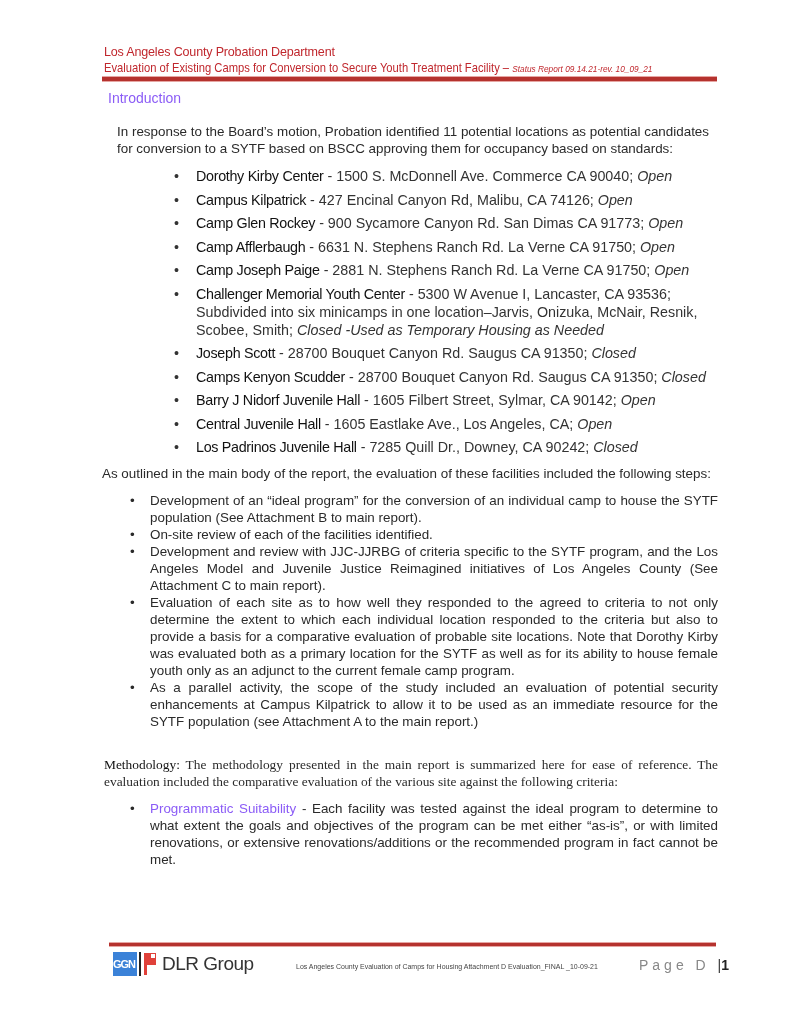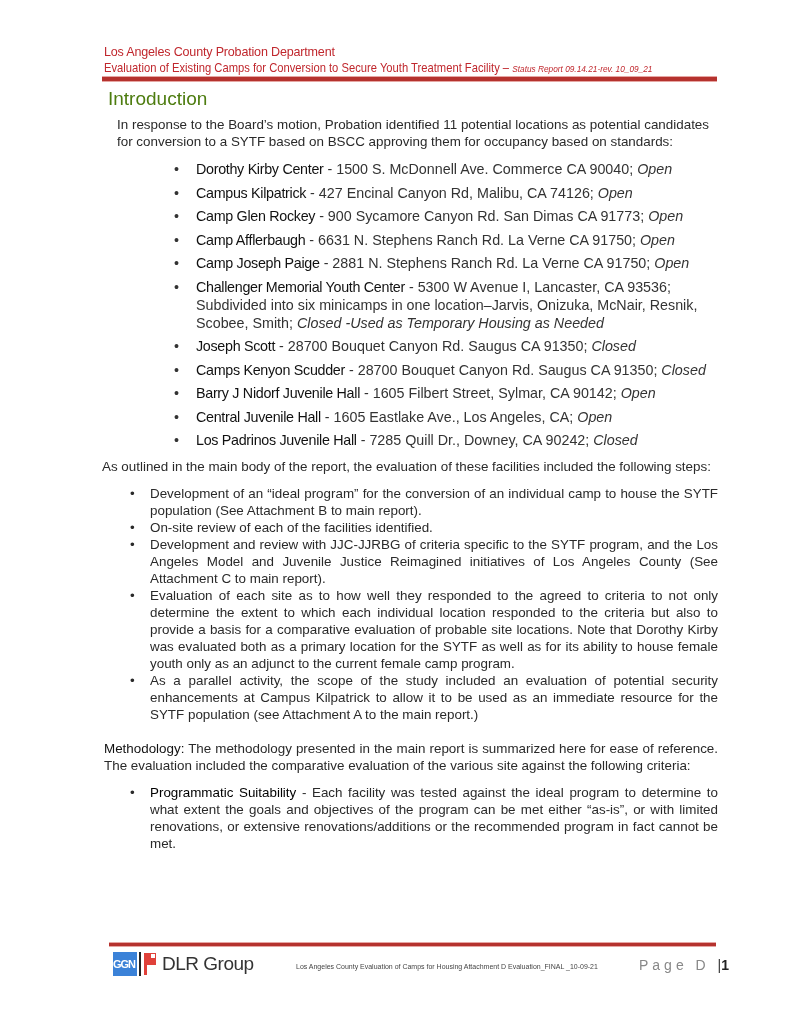--- a/index.html
+++ b/index.html
@@ -7,41 +7,41 @@
          font-family: "Liberation Sans", sans-serif; color: #222; }
   .page { position: absolute; left: 16px; top: 0; width: 790px; height: 976px; }
 
   .hdr { position: absolute; left: 88px; top: 43px; width: 618px; }
   .hdr-line1 { font-size: 13.5px; color: #c0272d; letter-spacing: -0.2px; line-height: 17px; transform: scaleX(0.93); transform-origin: left; white-space: nowrap; }
   .hdr-line2 { font-size: 12.2px; color: #c0272d; line-height: 16px; white-space: nowrap; transform: scaleX(0.92); transform-origin: left; }
   .hdr-line2 .status { font-size: 9px; font-style: italic; }
   .hdr-rule { position: absolute; left: 86px; top: 76px; width: 615px; height: 4px; background: #b5322e; border-top: 1px solid #e6a6a3; border-bottom: 1px solid #e6a6a3; }
 
   .body { position: absolute; left: 92px; top: 90px; width: 610px; font-size: 13.4px; line-height: 17px; color: #2a2a2a; }
-  .h-intro { font-size: 19px; color: #4d7c0f; margin: 0 0 9px 0; }
+  .h-intro { font-size: 14px; color: #8b5cf6; margin: 0 0 16px 0; }
   p { margin: 9px; text-align: justify; }
   .intro-p { margin-bottom: 10px; }
 
   ul.fac { list-style: none; margin: 0; padding: 0 0 0 66px; font-size: 14.3px; line-height: 18px; color: #333; }
   ul.fac li { position: relative; padding-left: 22px; margin-bottom: 5.5px; }
   ul.fac li .bullet { position: absolute; left: 0; top: 0; }
   .fname { color: #111; letter-spacing: -0.3px; }
   .st { font-style: italic; }
 
   .outlined { margin: 9px 4px 0 -6px; width: 616px; }
   ul.steps { list-style: none; margin: 10px 0 0 0; padding: 0 0 0 22px; }
   ul.steps li { position: relative; padding-left: 20px; text-align: justify; }
   ul.steps li .bullet { position: absolute; left: 0; top: 0; }
 
-  .meth { margin: 17px 0 0 -4px; width: 614px; }
+  .meth { margin: 26px 0 0 -4px; width: 614px; font-family: Liberation Serif, serif; }
   .meth-label { color: #111; }
   ul.crit { list-style: none; margin: 10px 0 0 0; padding: 0 0 0 22px; }
   ul.crit li { position: relative; padding-left: 20px; text-align: justify; }
   ul.crit li .bullet { position: absolute; left: 0; top: 0; }
-  .crit-name { color: #000000; }
+  .crit-name { color: #8b5cf6; }
 
   .ftr-rule { position: absolute; left: 93px; top: 942px; width: 607px; height: 3px; background: #b5322e; border-top: 1px solid #e6a6a3; border-bottom: 1px solid #e6a6a3; }
   .logo-ggn { position: absolute; left: 97px; top: 952px; width: 24px; height: 24px; background: #3b82d8; color: #fff; font-size: 11px; font-weight: bold; line-height: 24px; text-align: left; letter-spacing: -1px; overflow: hidden; }
   .logo-bar { position: absolute; left: 123px; top: 952px; width: 2px; height: 24px; background: #222; }
   .logo-dlr-mark { position: absolute; left: 128px; top: 953px; width: 12px; height: 12px; background: #e0413a; }
   .logo-dlr-mark::after { content: ""; position: absolute; right: 0; top: 0; width: 6px; height: 6px; background: #fff; border: 1px solid #e0413a; box-sizing: border-box; }
   .logo-dlr-stem { position: absolute; left: 128px; top: 953px; width: 3px; height: 22px; background: #e0413a; }
   .logo-dlr-text { position: absolute; left: 146px; top: 953px; font-size: 19px; color: #333; letter-spacing: -0.5px; }
   .ftr-file { position: absolute; left: 280px; top: 962px; font-size: 7.6px; color: #444; white-space: nowrap; transform: scaleX(0.92); transform-origin: left; }
   .ftr-page { position: absolute; left: 623px; top: 957px; font-size: 14px; color: #888; letter-spacing: 4px; white-space: nowrap; }

